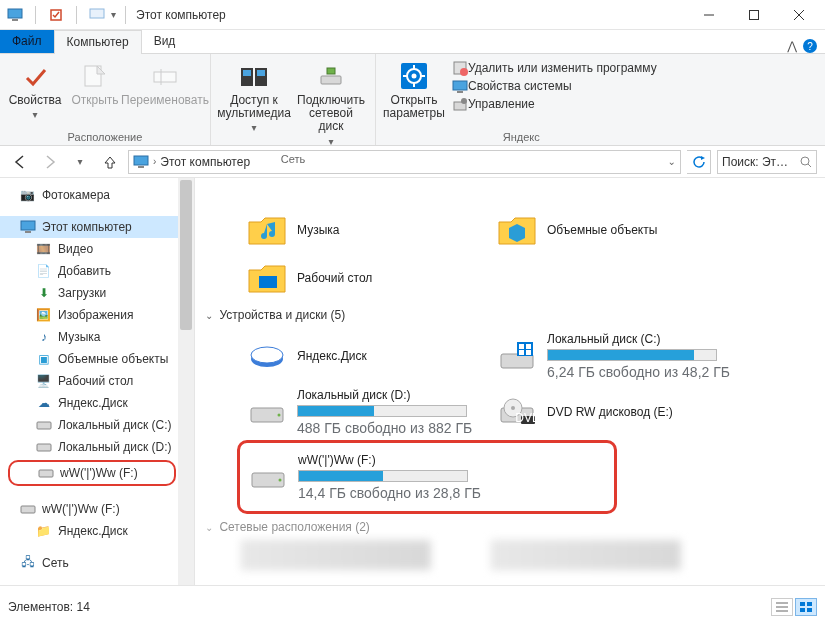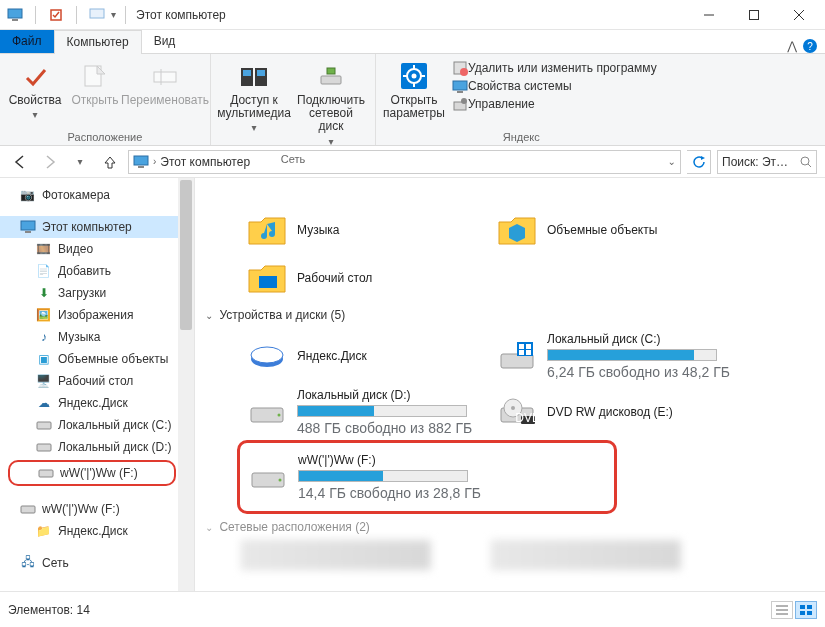--- a/index.html
+++ b/index.html
@@ -53,21 +53,21 @@
   .item{width:250px;display:flex;align-items:center;gap:10px;padding:4px 6px;}
   .item .ibody{display:flex;flex-direction:column;gap:3px;}
   .item .name{color:#222;}
   .item .sub{color:#6a6e73;font-size:14px;}
   .bar{width:170px;height:12px;border:1px solid #b8b8b8;background:#eee;position:relative;}
   .bar>span{position:absolute;left:0;top:0;bottom:0;background:#26a0da;}
   .folder-icon{width:40px;height:40px;display:flex;align-items:center;justify-content:center;}
   .drive-icon{width:40px;height:40px;display:flex;align-items:center;justify-content:flex-end;}
   .item.highlight{border:3px solid #e03a2f;border-radius:10px;padding:10px 8px;width:380px;}
   
-  .status{position:absolute;left:0;right:0;bottom:0;height:36px;border-top:1px solid #e5e5e5;display:flex;align-items:center;padding:0 8px;background:#fff;}
+  .status{position:absolute;left:0;right:0;bottom:0;height:42px;border-top:1px solid #e5e5e5;display:flex;align-items:center;padding:0 8px;background:#fff;}
   .status .views{margin-left:auto;display:flex;gap:2px;}
   .viewbtn{width:22px;height:18px;border:1px solid #ccc;display:flex;align-items:center;justify-content:center;}
   .viewbtn.active{background:#cde8ff;border-color:#7bb5e8;}
   svg{display:block;}
   .chev{font-size:10px;color:#666;}
   .blur{filter:blur(4px);background:linear-gradient(90deg,#e8e8e8,#d8d8d8);width:190px;height:30px;border:1px solid #ddd;}
 </style>
 </head>
 <body>
 

